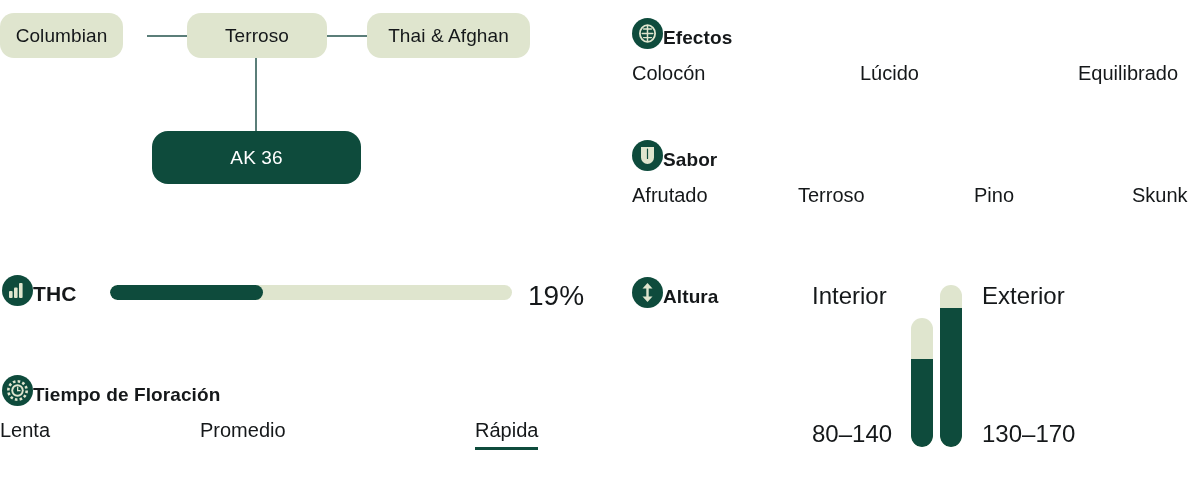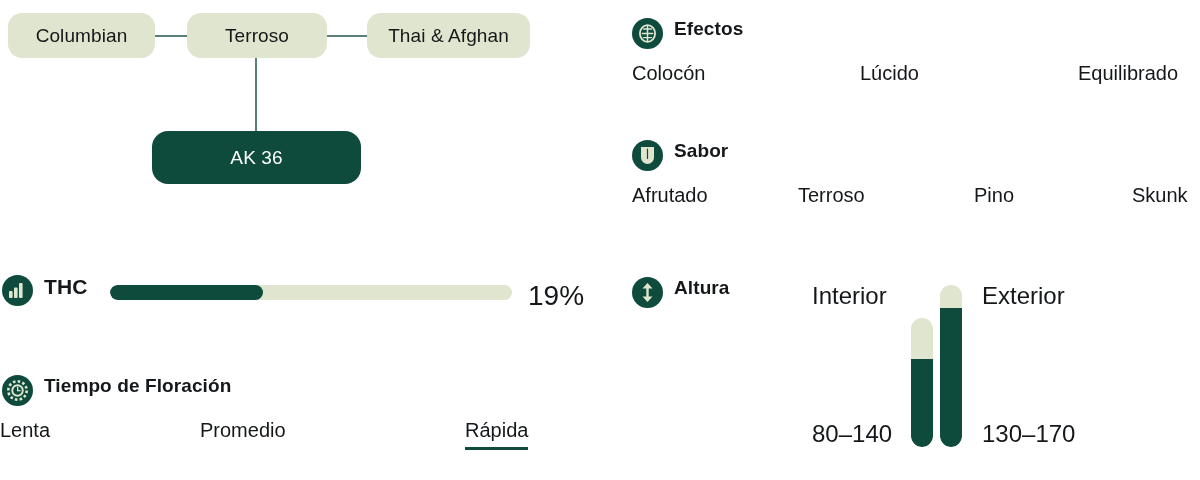--- a/index.html
+++ b/index.html
@@ -36,35 +36,34 @@
   }
   .pill.parent { height: 45px; top: 13px; }
   .pill.child {
     background: #0e4b3c;
     color: #ffffff;
     border-radius: 16px;
     height: 53px;
     font-size: 19px;
   }
 
-  #pill-0 { left: 0px;   width: 147px; margin-left: 8px; }
+  #pill-0 { left: 0px;   width: 123px; }
   #pill-1 { left: 187px; width: 140px; }
   #pill-2 { left: 367px; width: 163px; }
   #pill-child { left: 152px; top: 131px; width: 209px; }
 
   .connector { position: absolute; background: #5b7e79; }
   #conn-left  { left: 147px; top: 35px; width: 40px;  height: 1.5px; }
   #conn-right { left: 327px; top: 35px; width: 40px;  height: 1.5px; }
   #conn-down  { left: 255px; top: 58px; width: 1.5px; height: 75px; }
 
   
   .sec-head {
     display: flex;
-    align-items: flex-start;
-    gap: 11px;
+    align-items: flex-end;
   }
   .circ-icon {
     width: 31px; height: 31px;
     border-radius: 50%;
     background: #0e4b3c;
     display: flex; align-items: center; justify-content: center;
     flex: none;
   }
   .circ-icon svg { display: block; }
   .sec-title {
@@ -112,21 +111,21 @@
   .opt {
     position: absolute;
     font-size: 20px;
     color: #15181a;
     white-space: nowrap;
     padding-bottom: 5px;
   }
   .opt.sel { border-bottom: 3px solid #0e4b3c; }
   #opt-0 { left: 0px; }
   #opt-1 { left: 200px; }
-  #opt-2 { left: 465px; text-align: center; }
+  #opt-2 { left: 475px; text-align: center; }
 
   
   .word-row { position: absolute; }
   .word {
     position: absolute;
     font-size: 20px;
     color: #15181a;
     white-space: nowrap;
     top: 0;
   }

